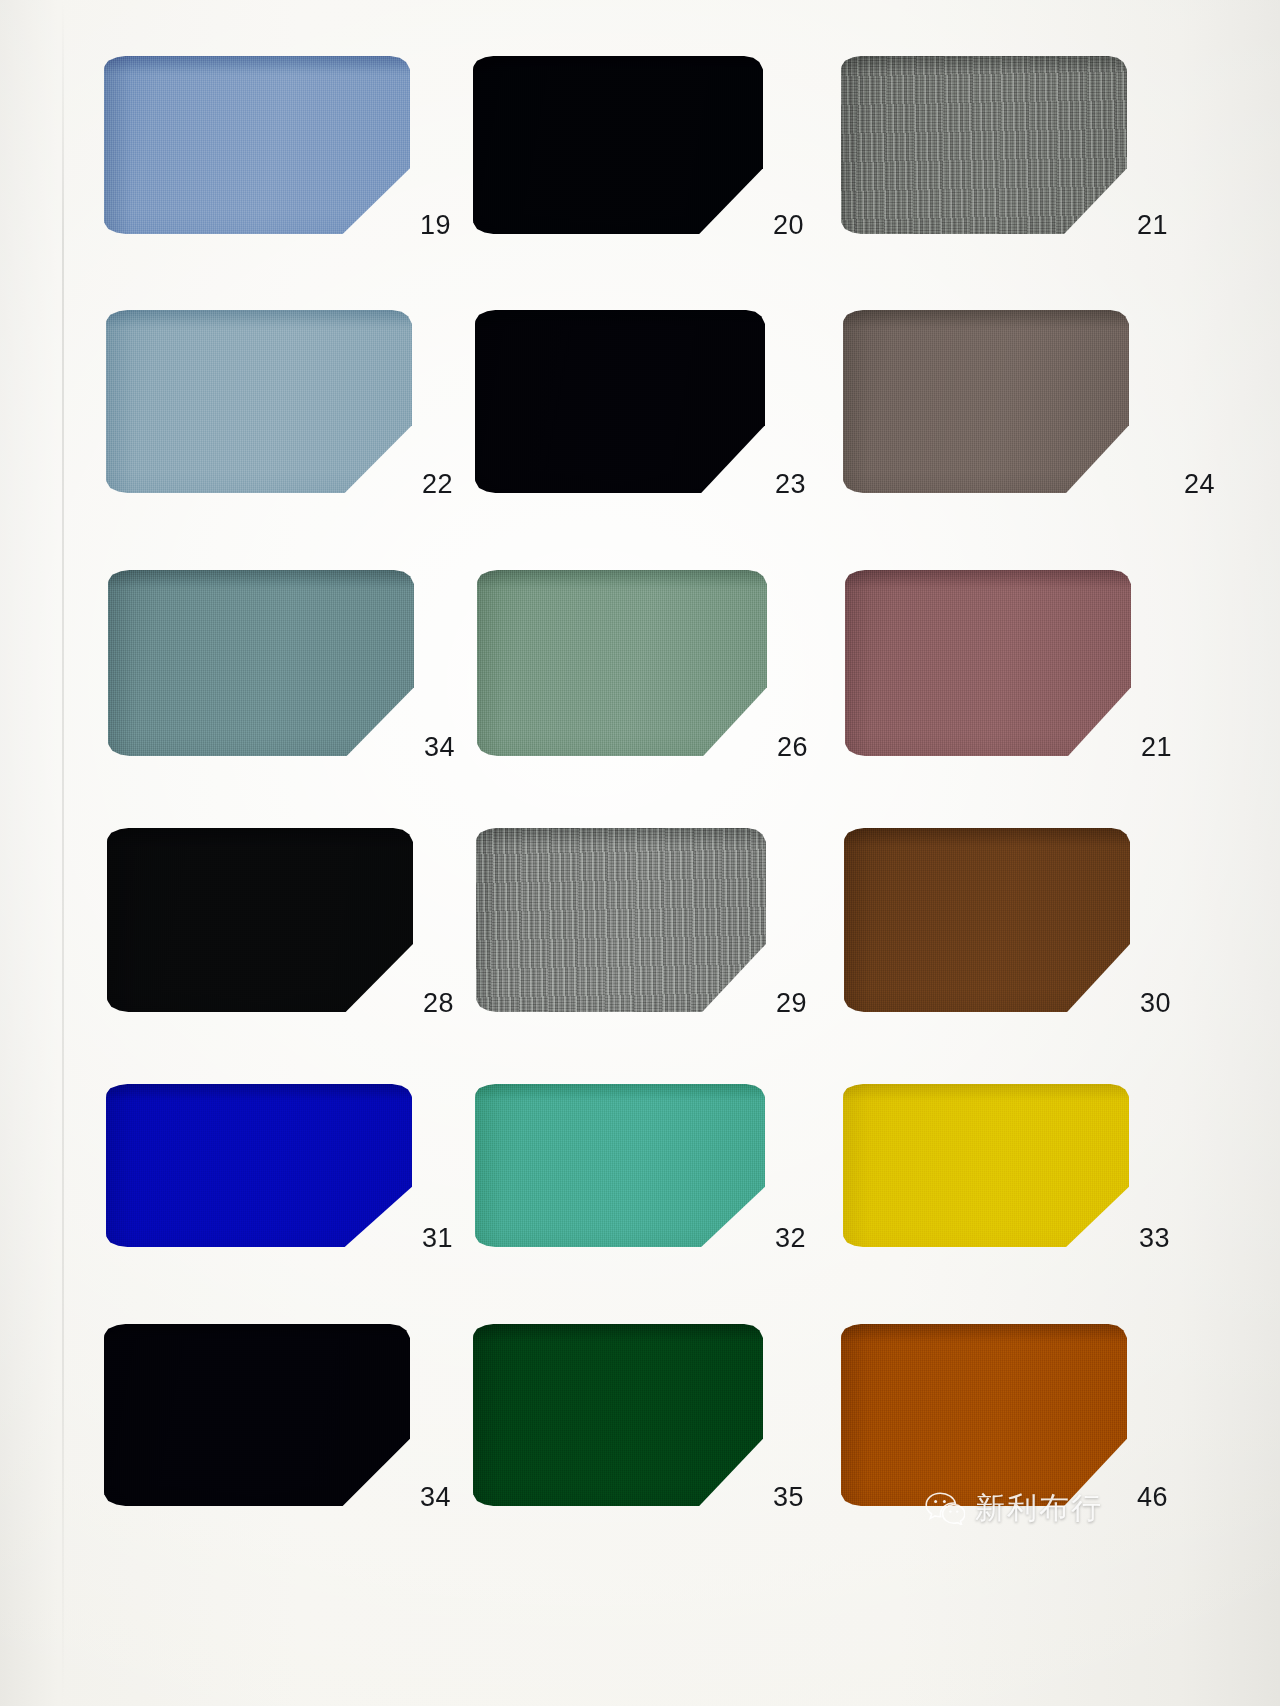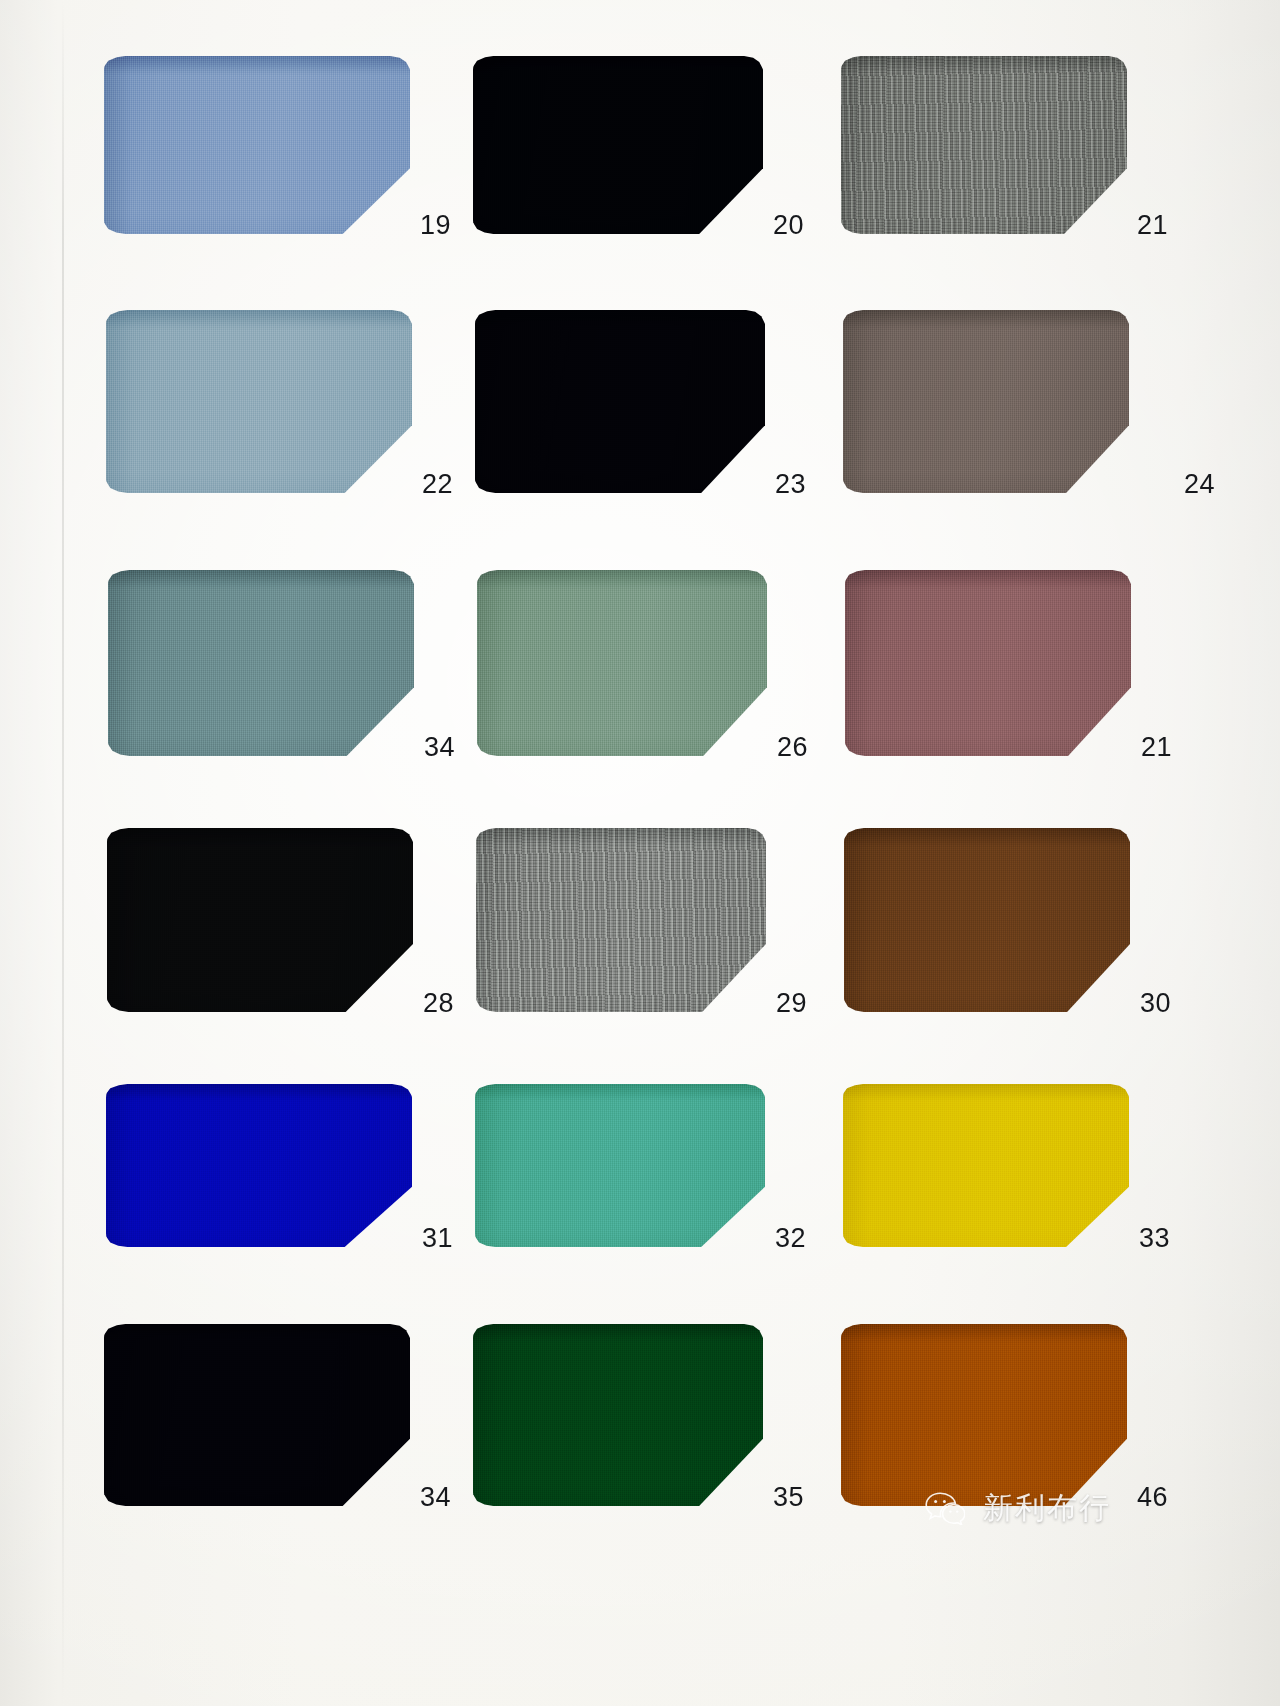--- a/index.html
+++ b/index.html
@@ -101,21 +101,21 @@
     letter-spacing: 0.5px;
     line-height: 1;
     white-space: nowrap;
   }
 
   
   .wm-wechat {
     position: absolute;
     display: flex;
     align-items: center;
-    gap: 18px;
+    gap: 10px;
     color: rgba(255,255,255,0.88);
     font-size: 30px;
     letter-spacing: 2px;
     text-shadow: 0 1px 3px rgba(0,0,0,0.30);
     pointer-events: none;
   }
   .wm-wechat .bubble {
     width: 40px; height: 33px;
     flex: 0 0 auto;
   }

